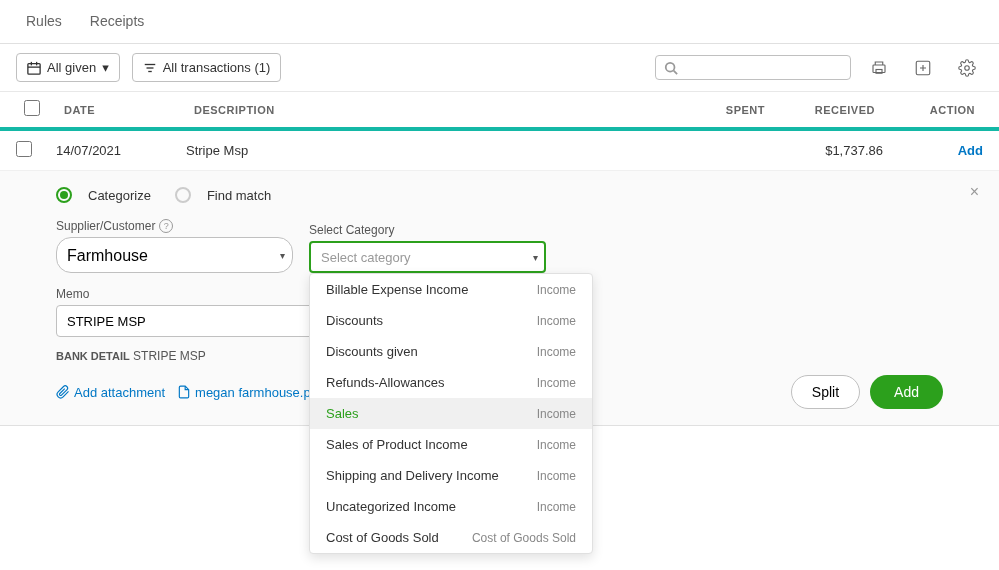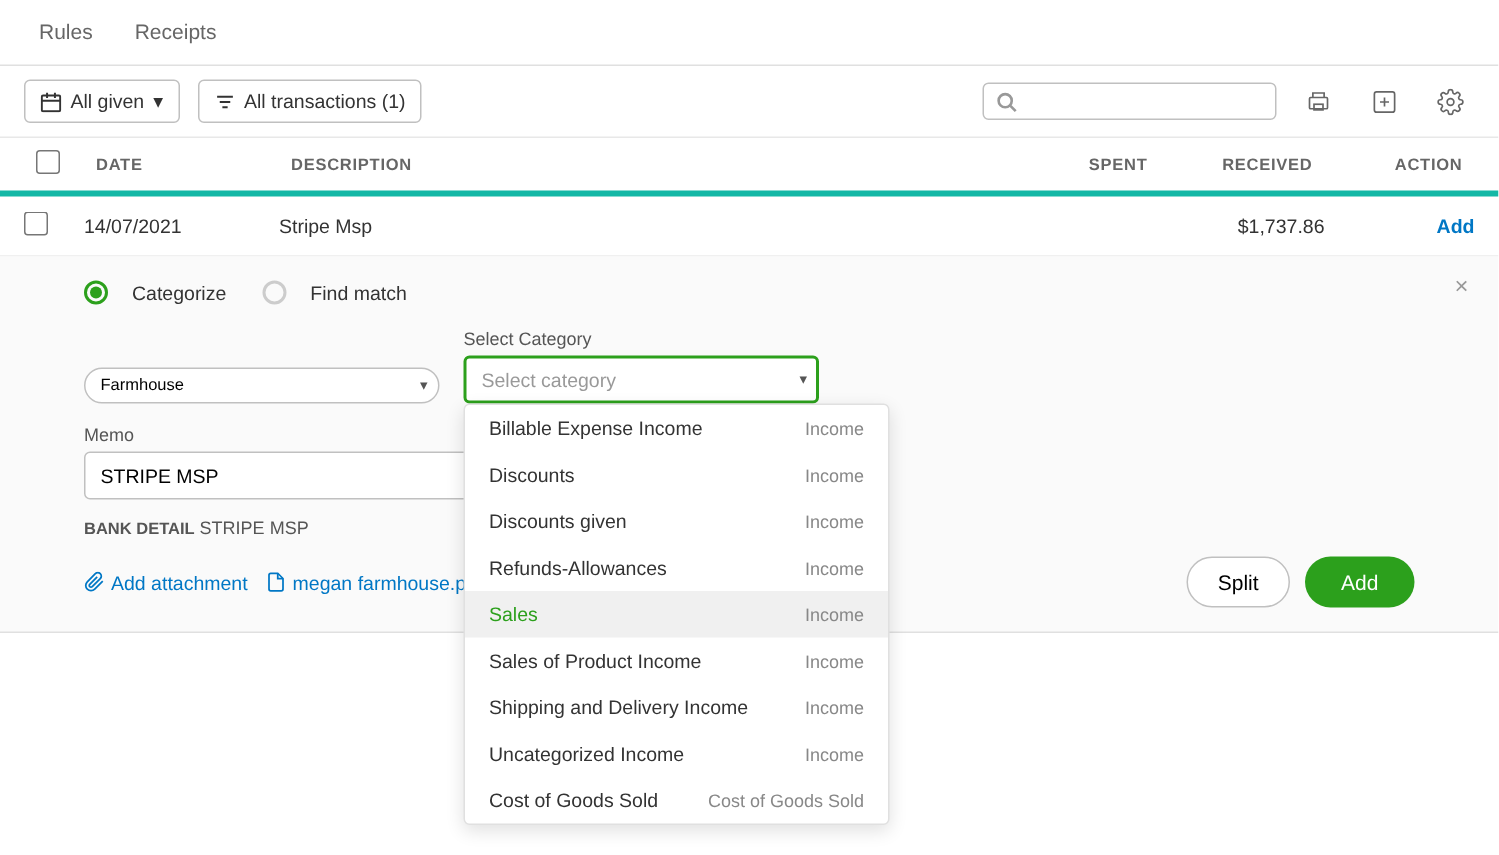--- a/index.html
+++ b/index.html
@@ -39,21 +39,21 @@
     .radio-circle.selected::after { content: ''; width: 8px; height: 8px; border-radius: 50%; background: #2ca01c; }
     .radio-label { font-size: 13px; }
 
     
     .form-row { display: flex; gap: 16px; margin-bottom: 14px; align-items: flex-end; }
     .form-group { display: flex; flex-direction: column; gap: 4px; }
     .form-label { font-size: 12px; color: #555; display: flex; align-items: center; gap: 4px; }
     .help-icon { width: 14px; height: 14px; border-radius: 50%; border: 1px solid #999; display: inline-flex; align-items: center; justify-content: center; font-size: 9px; color: #999; cursor: pointer; }
 
     .select-wrapper { position: relative; }
-    .select-field { width: 237px; height: 24px; border: 1px solid #c0c0c0; border-radius: 15px; padding: 0 28px 0 10px; appearance: none; background: #fff; font-size: 11px; cursor: pointer; }
+    .select-field { width: 237px; height: 36px; border: 1px solid #c0c0c0; border-radius: 15px; padding: 0 28px 0 10px; appearance: none; background: #fff; font-size: 16px; cursor: pointer; }
     .select-arrow { position: absolute; right: 8px; top: 50%; transform: translateY(-50%); pointer-events: none; color: #555; font-size: 10px; }
 
     .category-select-wrapper { position: relative; }
     .category-select { width: 237px; height: 32px; border: 2px solid #2ca01c; border-radius: 4px; padding: 0 28px 0 10px; appearance: none; background: #fff; font-size: 13px; cursor: pointer; color: #999; }
 
     
     .dropdown-menu { position: absolute; top: 32px; left: 0; width: 284px; background: #fff; border: 1px solid #e0e0e0; border-radius: 4px; box-shadow: 0 4px 12px rgba(0,0,0,0.12); z-index: 100; max-height: 320px; overflow-y: auto; }
     .dropdown-item { display: flex; justify-content: space-between; align-items: center; padding: 8px 16px; cursor: pointer; font-size: 13px; }
     .dropdown-item.highlighted { background: #f0f0f0; }
     .dropdown-item-name { color: #333; }
@@ -172,20 +172,24 @@
     </div>
     <div class="radio-item">
       <div class="radio-circle"></div>
       <span class="radio-label">Find match</span>
     </div>
   </div>
 
   <div class="form-row">
 
     <div class="form-group">
+      <div class="form-label">
+        <span>Supplier/Customer</span>
+        <span class="help-icon">?</span>
+      </div>
       <div class="select-wrapper">
         <select class="select-field">
           <option>Farmhouse</option>
         </select>
         <span class="select-arrow">▾</span>
       </div>
     </div>
 
     <div class="form-group" style="position:relative;">
       <div class="form-label">

